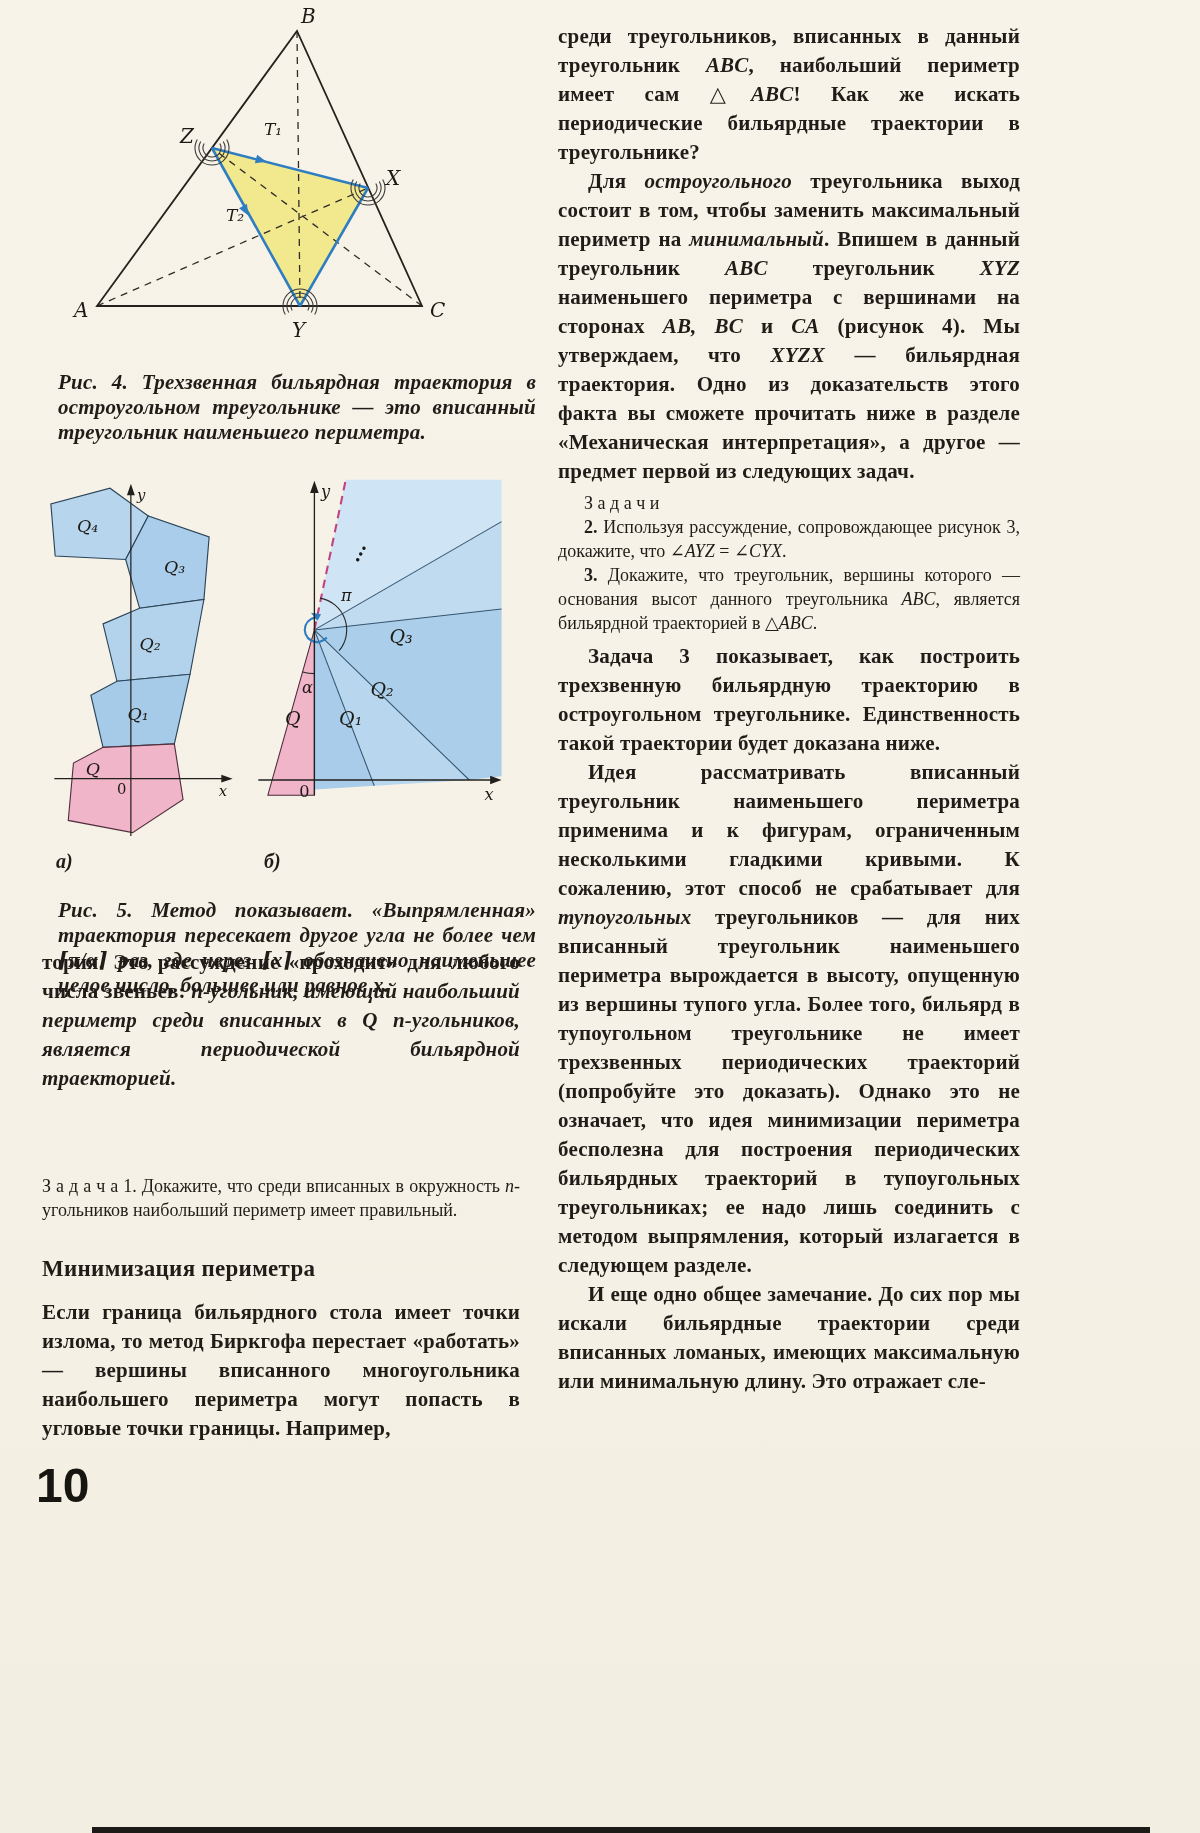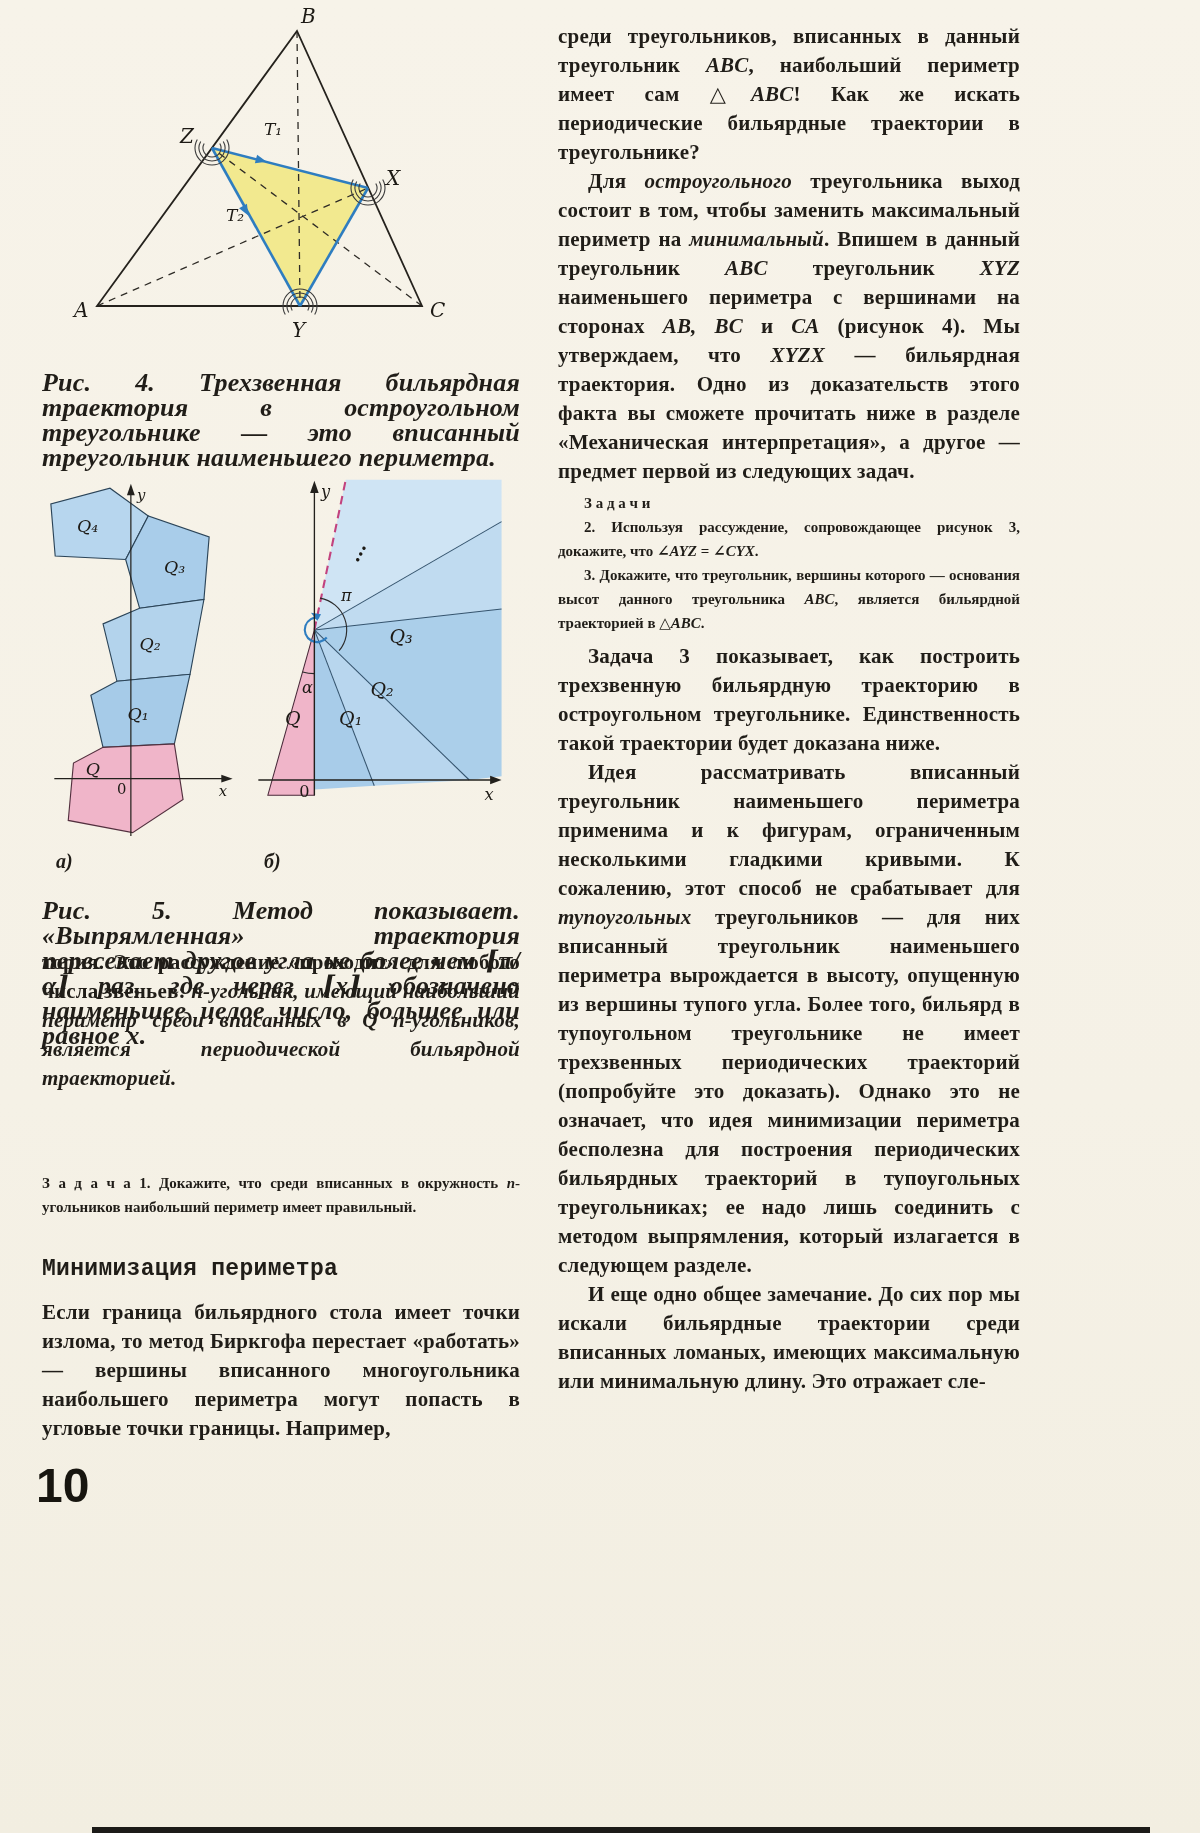--- a/index.html
+++ b/index.html
@@ -15,33 +15,33 @@
   .abs { position:absolute; left:0; width:478px; }
 
   p.body {
     font-size:21px; line-height:29px; font-weight:700;
     text-align:justify; margin:0; text-indent:30px; letter-spacing:.2px;
   }
   p.noindent { text-indent:0; }
   i b, b i { font-style:italic; }
 
   .caption {
-    position:absolute; left:0; width:478px;
-    font-size:26px; line-height:25px; font-style:italic; font-weight:600;
+    position:absolute; left:16px; width:478px;
+    font-size:21px; line-height:25px; font-style:italic; font-weight:600;
     text-align:justify; letter-spacing:.2px;
   }
   .caption b { font-style:italic; }
 
-  .small { font-size:15px; line-height:24px; font-weight:700; text-align:justify; }
+  .small { font-size:18px; line-height:24px; font-weight:400; text-align:justify; }
   .tasks { margin:5px 0 7px; }
   .tasks p { margin:0; text-indent:26px; }
   .tasks .tasks-heading { text-indent:26px; }
 
   h2.section {
-    font-family:Liberation Mono, monospace;
+    font-family:Liberation Serif, serif;
     font-size:23px; font-weight:700; margin:0; letter-spacing:.3px;
   }
 
   .fig5row { position:absolute; top:476px; left:0; display:flex; gap:10px; }
   .sublabels { position:absolute; top:850px; left:0; width:478px; height:28px; }
   .sublabels span {
     position:absolute; font-style:italic; font-weight:700; font-size:20px;
   }
 
   .pagenum {

